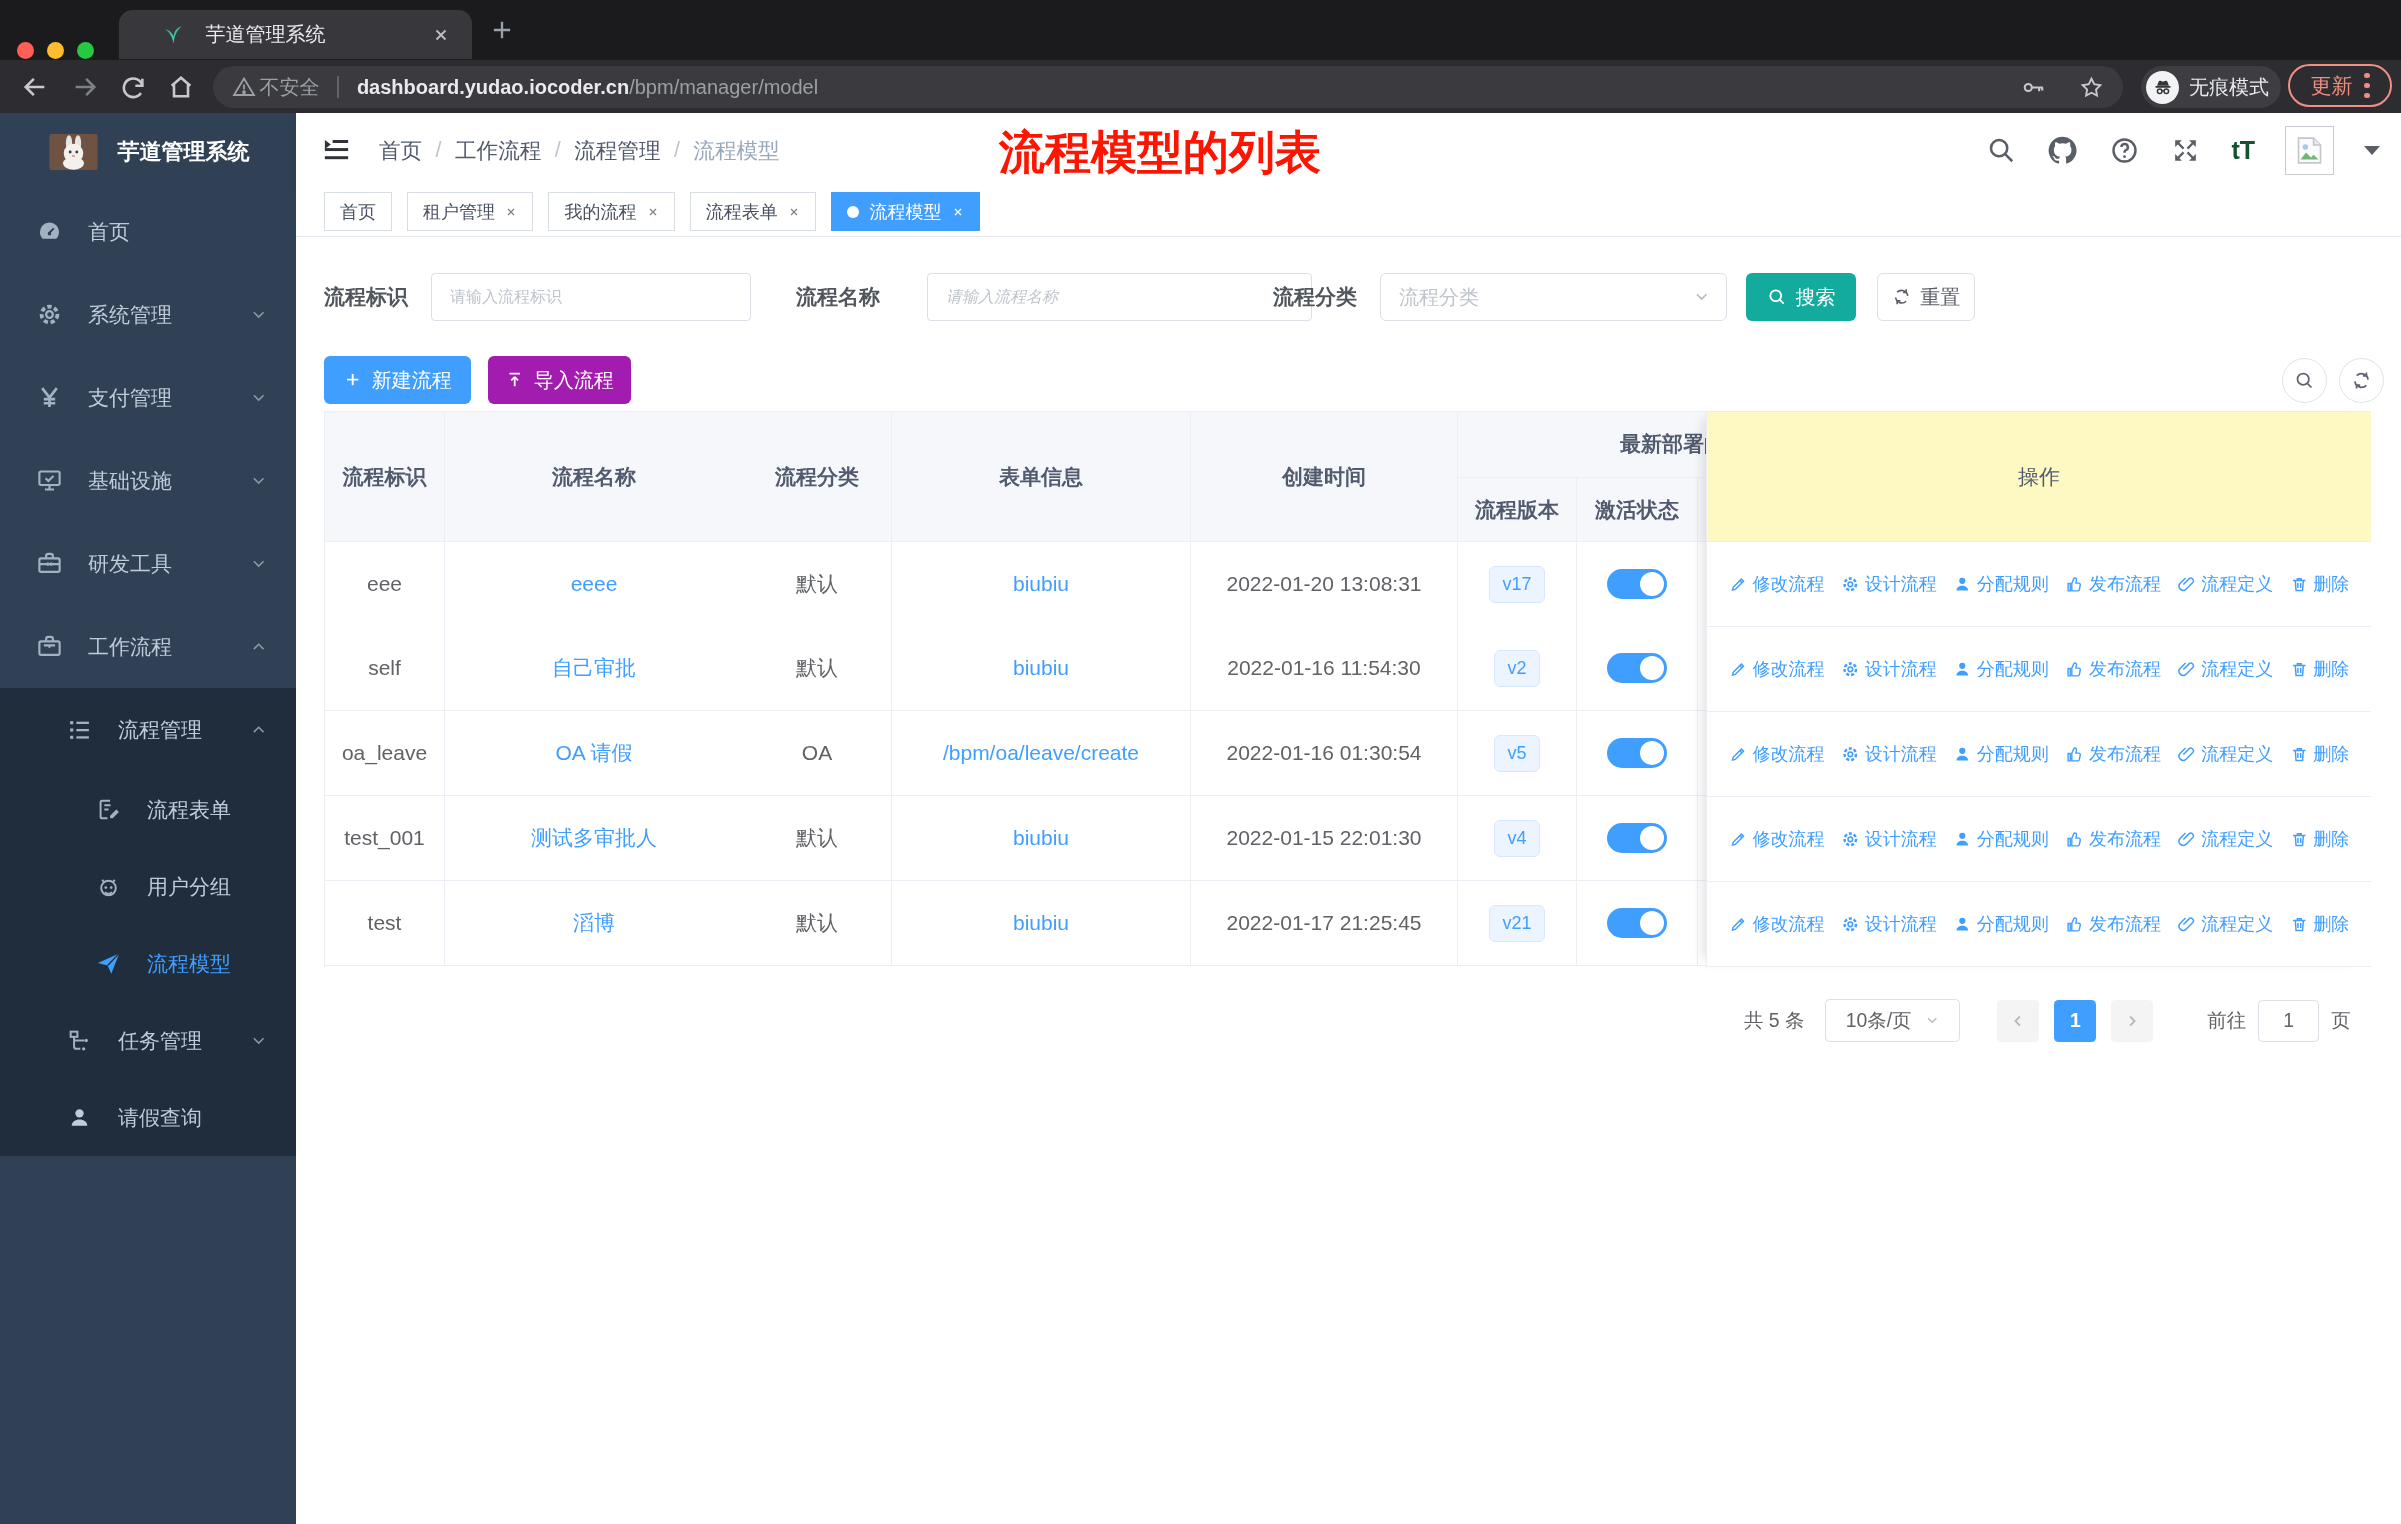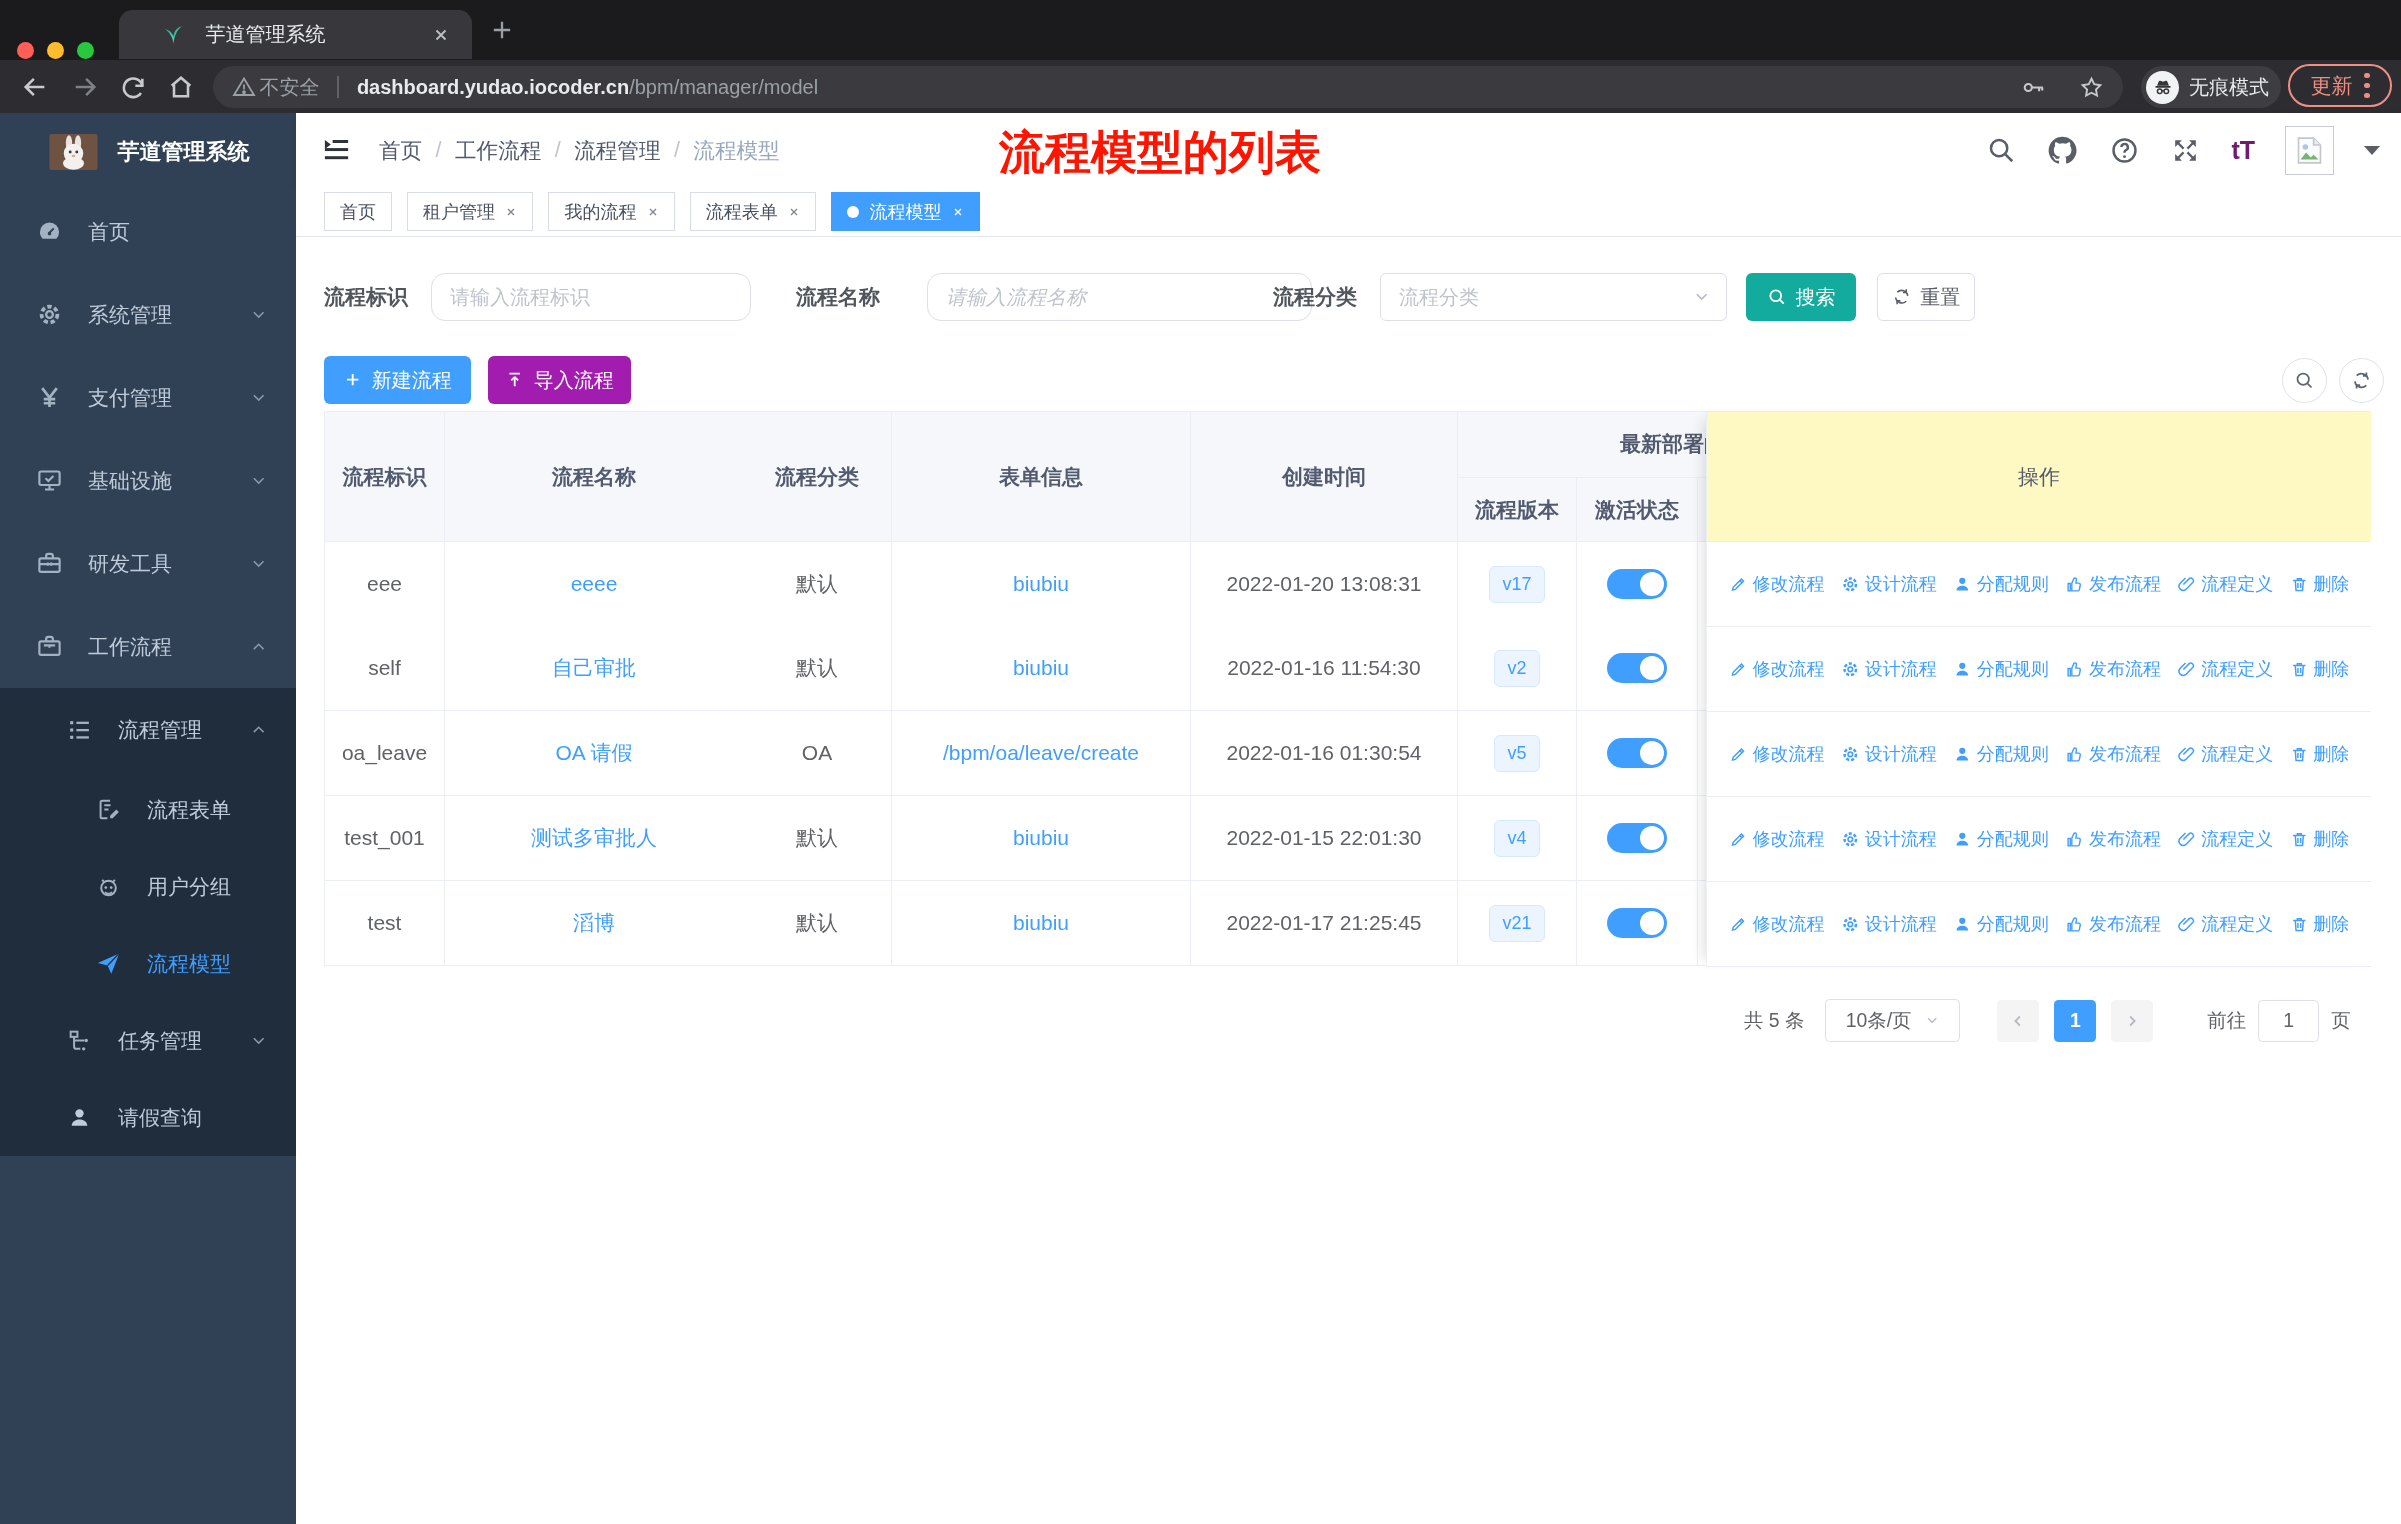--- a/index.html
+++ b/index.html
@@ -49,32 +49,32 @@
   .navbar{position:absolute;left:296px;top:113px;width:2106px;height:74px;background:#fff;box-shadow:0 1.5px 6px rgba(0,21,41,.08)}
   .hamb{position:absolute;left:25px;top:21px;color:#2f3338}
   .bc{position:absolute;left:83px;top:0;height:74px;display:flex;align-items:center;font-size:21.6px}
   .bc .c{color:#515a6e}
   .bc .sep{color:#c0c4cc;margin:0 13.4px}
   .bc .last{color:#97a8be}
   .anno{position:absolute;left:703px;top:9px;font-size:46px;font-weight:800;color:#ff1400;white-space:nowrap}
   .nbr{position:absolute;right:22px;top:0;height:74px;display:flex;align-items:center;gap:30px;color:#5a5e66}
   .avatarbox{width:49px;height:49px;background:#fff;border:1.5px solid #c9ccd1;box-sizing:border-box;display:flex;align-items:center;justify-content:center}
   .caret{width:0;height:0;border-left:8.2px solid transparent;border-right:8.2px solid transparent;border-top:9.7px solid #5a5e66}
-  .fontsz{font-size:25px;font-weight:bold;color:#701a75}
+  .fontsz{font-size:25px;font-weight:bold;color:#14532d}
   
   .tagbar{position:absolute;left:296px;top:187px;width:2106px;height:50px;background:#fff;border-bottom:1.5px solid #e4e7ed;box-sizing:border-box;display:flex;align-items:center;padding-left:28px;gap:15px}
   .tag{height:39px;padding:0 15px;border:1.5px solid #d8dce5;box-sizing:border-box;display:flex;align-items:center;gap:10.4px;font-size:18px;color:#495060;background:#fff}
   .tag .dot{width:12px;height:12px;border-radius:50%;background:#fff}
   .tag .x{color:#7d8492}
   .tag.active{background:#409eff;border-color:#409eff;color:#fff}
   .tag.active .x{color:#fff}
   
   .content{position:absolute;left:296px;top:237px;width:2106px;height:1288px;background:#fff}
   .flabel{position:absolute;top:36px;height:48px;line-height:48px;font-size:21px;font-weight:bold;color:#51565d}
-  .finput{position:absolute;top:36px;height:48px;border:1.5px solid #dcdfe6;border-radius:14px;box-sizing:border-box;font-size:20px;color:#000000;padding:0 0 0 18px;outline:none;font-family:inherit;background:#fff}
+  .finput{position:absolute;top:36px;height:48px;border:1.5px solid #dcdfe6;border-radius:4px;box-sizing:border-box;font-size:16px;color:#000000;padding:0 0 0 18px;outline:none;font-family:inherit;background:#fff}
   .finput::placeholder{color:#bfc4cc}
   .fselect{position:absolute;top:36px;height:48px;border:1.5px solid #dcdfe6;border-radius:6px;box-sizing:border-box;display:flex;align-items:center;padding-left:18px;font-size:20px;color:#bfc4cc;background:#fff}
   .fselect .ch{position:absolute;right:15px;color:#b6bac2}
   .btn{position:absolute;height:48px;border-radius:6px;display:flex;align-items:center;justify-content:center;gap:9px;font-size:20px;box-sizing:border-box;cursor:default}
   .btn.teal{background:#12ab9e;color:#fff}
   .btn.plain{background:#fff;border:1.5px solid #dcdfe6;color:#5a5e66}
   .btn.blue{background:#409eff;color:#fff}
   .btn.gray{background:#a21caf;color:#fff}
   .cbtn{position:absolute;top:121px;width:45px;height:45px;border-radius:50%;background:#fff;border:1.5px solid #dfe3e8;box-sizing:border-box;display:flex;align-items:center;justify-content:center;color:#5f6670}
   

